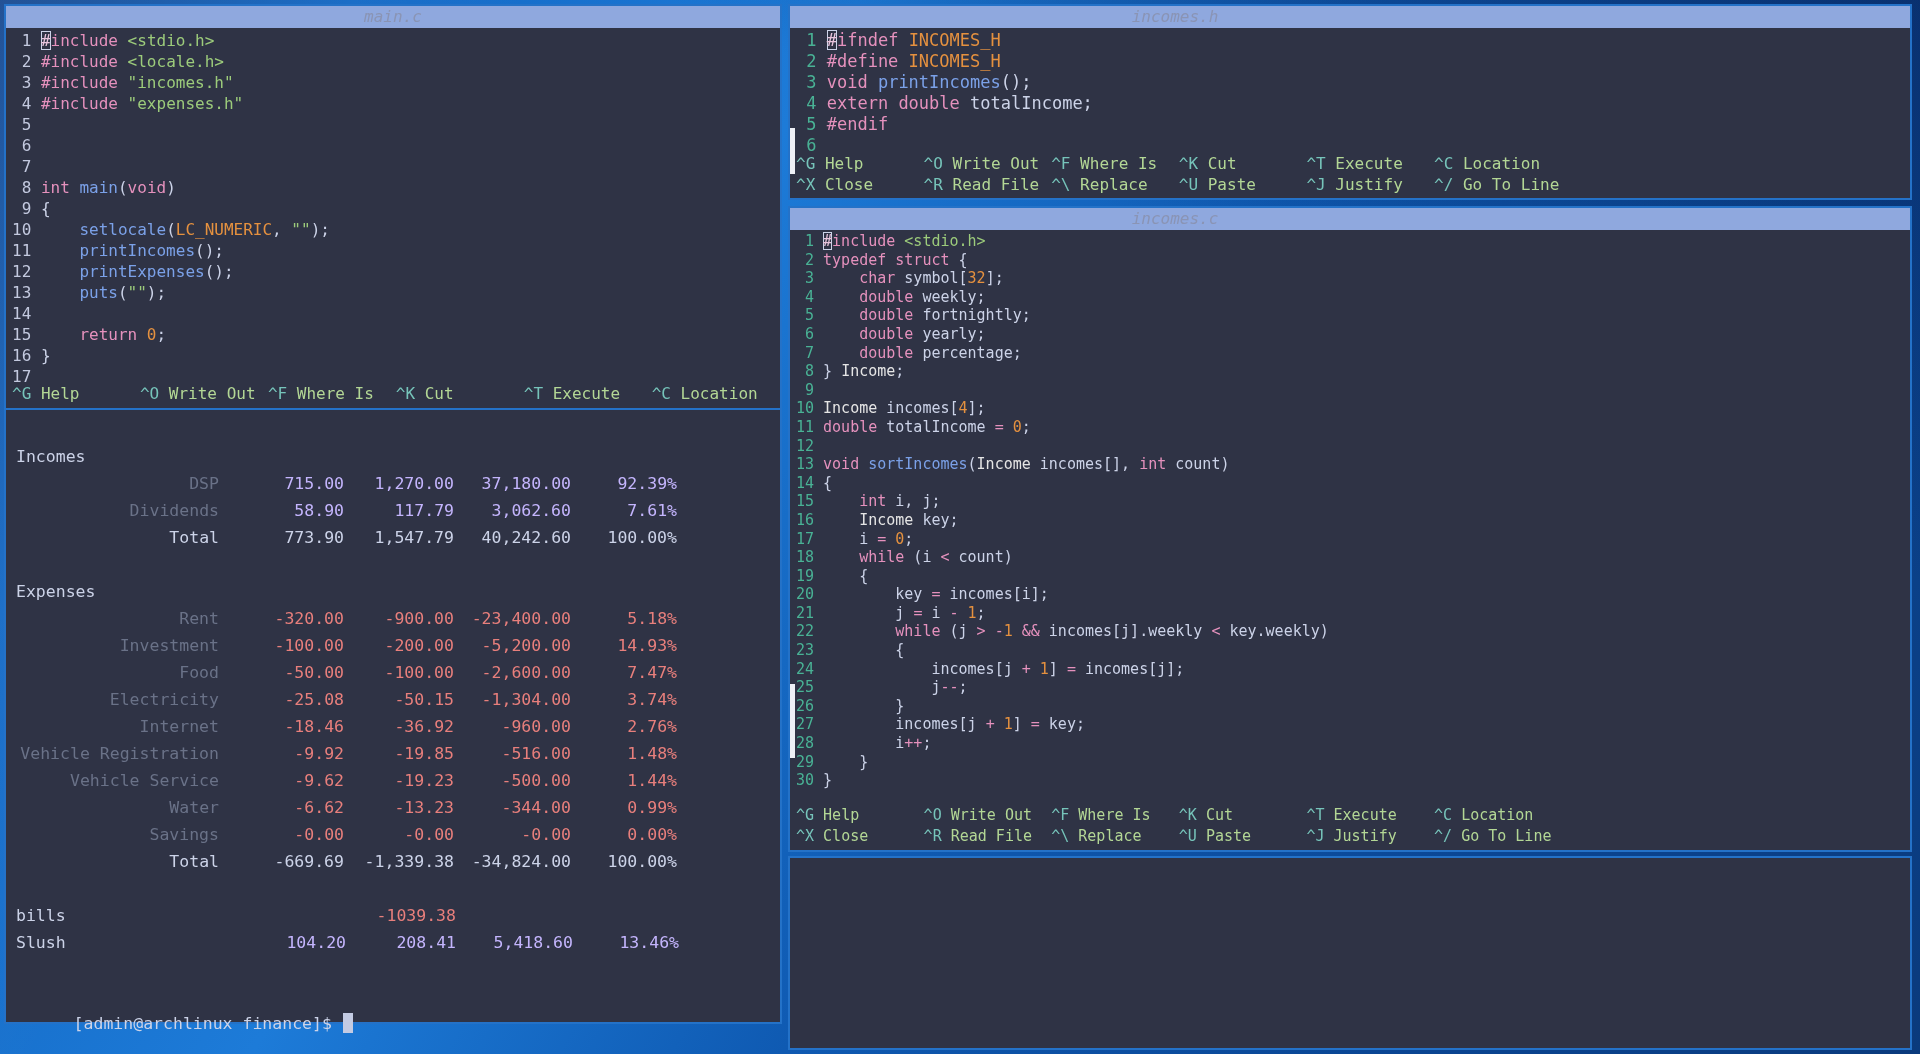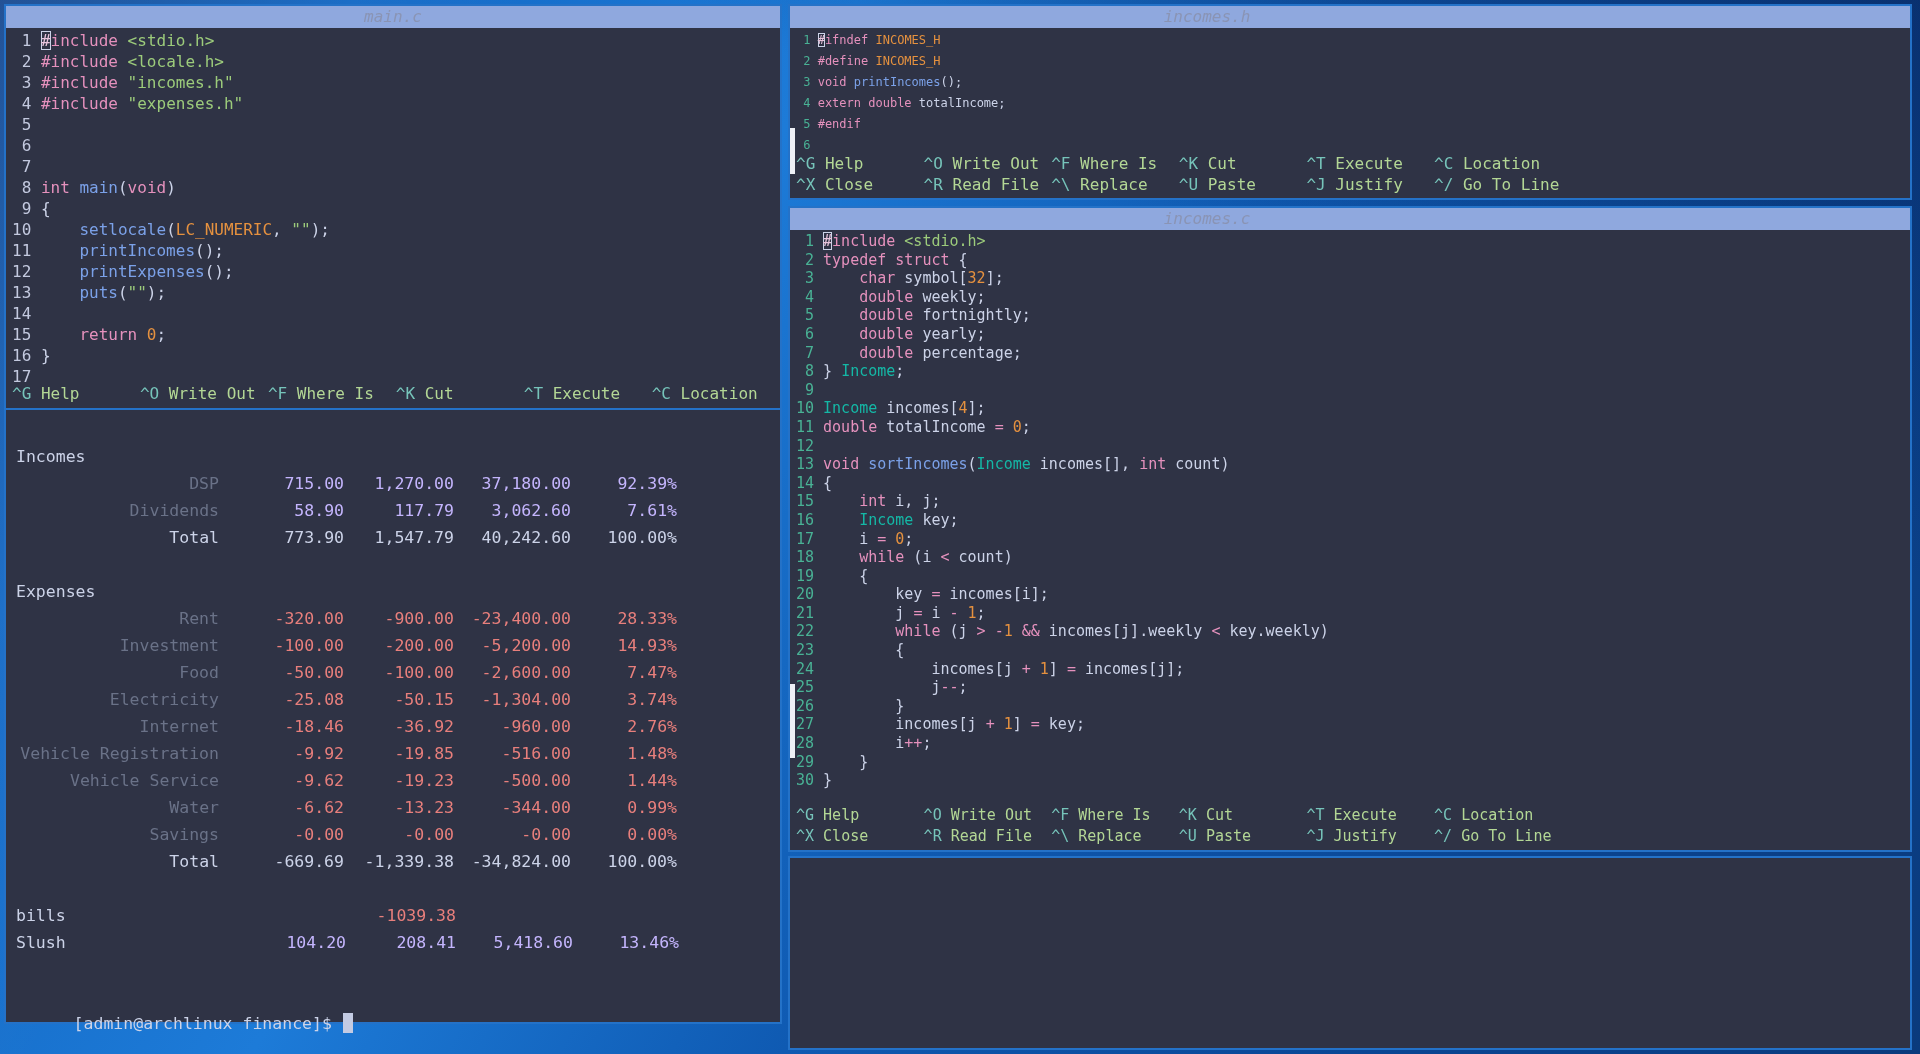--- a/index.html
+++ b/index.html
@@ -13,34 +13,34 @@
   }
   .win{
     position:absolute;background:#2f3345;border:2px solid #2472c8;box-sizing:border-box;
   }
   .titlebar{
     height:22px;background:#8fa8de;position:relative;font-size:16px;line-height:22px;
     white-space:pre;overflow:hidden;font-style:italic;
   }
   .tb-center{position:absolute;left:0;top:0;height:100%;text-align:center;color:#8a94b4;}
   .tb-center.full{width:100%;}
-  .tb-center.appw{width:770px;margin-left:32px;}
+  .tb-center.appw{width:770px;}
   .code-body{padding:2px 12px 0 6px;white-space:pre;}
   .code-line{white-space:pre;}
   .w-main .code-body{font-size:16px;line-height:21px;}
-  .w-inch .code-body{font-size:12px;line-height:21px;}
+  .w-inch .code-body{font-size:17px;line-height:21px;}
   .w-incc .code-body{font-size:15px;line-height:18.6px;}
   .ln{display:inline-block;width:2ch;text-align:right;margin-right:1ch;}
   .w-main .ln{color:#c3c9df;}
   .w-inch .ln,.w-incc .ln{color:#49b295;}
   .tok-kc{color:#e591bd;}
   .tok-st{color:#9ccb7b;}
   .tok-nm{color:#e5913f;}
   .tok-fn{color:#7ba1e8;}
-  .tok-ty{color:#14b8a6;}
+  .tok-ty{color:#e5e5e5;}
   .tok-pl{color:#ccd3e8;}
   .tok-cur{color:#e8c4dc;box-shadow:inset 0 0 0 1px #ccd3e8;}
   .menu{position:absolute;left:6px;bottom:3px;}
   .w-main .menu{width:768px;font-size:16px;}
   .w-inch .menu{width:766px;font-size:16px;}
   .w-incc .menu{width:766px;font-size:15px;}
   .menu-row{display:flex;height:21px;line-height:21px;}
   .menu-item{width:16.66%;white-space:pre;overflow:visible;}
   .mkey{color:#76c4ba;}
   .mlabel{color:#b3d795;}
@@ -90,21 +90,21 @@
 <div class="win w-term" style="left:4px;top:408px;width:778px;height:616px;">
   <div class="term-body">
     <div id="term-rows">
         <div class="trow">&nbsp;</div>
         <div class="trow"><span class="th">Incomes</span></div>
         <div class="trow"><span class="tlabel l-dim">DSP</span><span class="tcell tc1 c-grn">715.00</span><span class="tcell tc2 c-grn">1,270.00</span><span class="tcell tc3 c-grn">37,180.00</span><span class="tcell tc4 c-grn">92.39%</span></div>
         <div class="trow"><span class="tlabel l-dim">Dividends</span><span class="tcell tc1 c-grn">58.90</span><span class="tcell tc2 c-grn">117.79</span><span class="tcell tc3 c-grn">3,062.60</span><span class="tcell tc4 c-grn">7.61%</span></div>
         <div class="trow"><span class="tlabel l-wht">Total</span><span class="tcell tc1 c-wht">773.90</span><span class="tcell tc2 c-wht">1,547.79</span><span class="tcell tc3 c-wht">40,242.60</span><span class="tcell tc4 c-wht">100.00%</span></div>
         <div class="trow">&nbsp;</div>
         <div class="trow"><span class="th">Expenses</span></div>
-        <div class="trow"><span class="tlabel l-dim">Rent</span><span class="tcell tc1 c-red">-320.00</span><span class="tcell tc2 c-red">-900.00</span><span class="tcell tc3 c-red">-23,400.00</span><span class="tcell tc4 c-red">28.33%</span></div>
+        <div class="trow"><span class="tlabel l-dim">Rent</span><span class="tcell tc1 c-red">-320.00</span><span class="tcell tc2 c-red">-900.00</span><span class="tcell tc3 c-red">-23,400.00</span><span class="tcell tc4 c-red">5.18%</span></div>
         <div class="trow"><span class="tlabel l-dim">Investment</span><span class="tcell tc1 c-red">-100.00</span><span class="tcell tc2 c-red">-200.00</span><span class="tcell tc3 c-red">-5,200.00</span><span class="tcell tc4 c-red">14.93%</span></div>
         <div class="trow"><span class="tlabel l-dim">Food</span><span class="tcell tc1 c-red">-50.00</span><span class="tcell tc2 c-red">-100.00</span><span class="tcell tc3 c-red">-2,600.00</span><span class="tcell tc4 c-red">7.47%</span></div>
         <div class="trow"><span class="tlabel l-dim">Electricity</span><span class="tcell tc1 c-red">-25.08</span><span class="tcell tc2 c-red">-50.15</span><span class="tcell tc3 c-red">-1,304.00</span><span class="tcell tc4 c-red">3.74%</span></div>
         <div class="trow"><span class="tlabel l-dim">Internet</span><span class="tcell tc1 c-red">-18.46</span><span class="tcell tc2 c-red">-36.92</span><span class="tcell tc3 c-red">-960.00</span><span class="tcell tc4 c-red">2.76%</span></div>
         <div class="trow"><span class="tlabel l-dim">Vehicle Registration</span><span class="tcell tc1 c-red">-9.92</span><span class="tcell tc2 c-red">-19.85</span><span class="tcell tc3 c-red">-516.00</span><span class="tcell tc4 c-red">1.48%</span></div>
         <div class="trow"><span class="tlabel l-dim">Vehicle Service</span><span class="tcell tc1 c-red">-9.62</span><span class="tcell tc2 c-red">-19.23</span><span class="tcell tc3 c-red">-500.00</span><span class="tcell tc4 c-red">1.44%</span></div>
         <div class="trow"><span class="tlabel l-dim">Water</span><span class="tcell tc1 c-red">-6.62</span><span class="tcell tc2 c-red">-13.23</span><span class="tcell tc3 c-red">-344.00</span><span class="tcell tc4 c-red">0.99%</span></div>
         <div class="trow"><span class="tlabel l-dim">Savings</span><span class="tcell tc1 c-red">-0.00</span><span class="tcell tc2 c-red">-0.00</span><span class="tcell tc3 c-red">-0.00</span><span class="tcell tc4 c-red">0.00%</span></div>
         <div class="trow"><span class="tlabel l-wht">Total</span><span class="tcell tc1 c-wht">-669.69</span><span class="tcell tc2 c-wht">-1,339.38</span><span class="tcell tc3 c-wht">-34,824.00</span><span class="tcell tc4 c-wht">100.00%</span></div>
         <div class="trow">&nbsp;</div>

